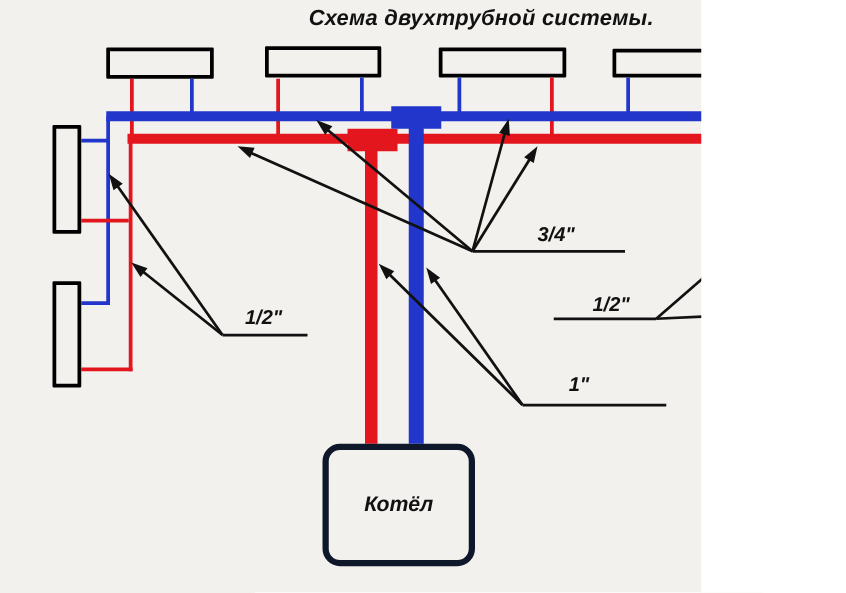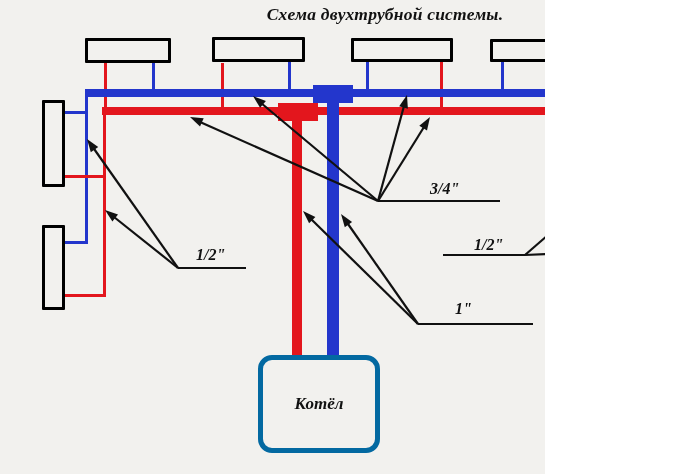--- a/index.html
+++ b/index.html
@@ -1,35 +1,36 @@
 <!DOCTYPE html>
 <html><head>
 <meta charset="utf-8">
 <style>
   html,body{margin:0;padding:0;background:#fff;}
   #diagram{
     position:relative;width:545px;height:474px;overflow:hidden;
     background:var(--bg,#f2f1ee);
-    font-family:Liberation Serif, serif;
+    font-family:Liberation Sans, sans-serif;
+    padding-left:16px;
   }
   .title{
     position:absolute;left:85px;top:4px;width:600px;text-align:center;
     font-size:17.5px;font-weight:bold;font-style:italic;color:#111;
     letter-spacing:.2px;
   }
   .rad{
     position:absolute;border:3px solid #000;background:var(--bg,#f2f1ee);
     box-sizing:border-box;border-radius:1px;
   }
   .p{position:absolute;}
   .p.red{background:var(--supply,#e3161d);}
   .p.blue{background:var(--return,#2336cc);}
   .boiler{
     position:absolute;left:258px;top:355px;width:122px;height:98px;
-    border:5px solid #0369a1;border-radius:14px;background:var(--bg,#f2f1ee);
+    border:5px solid #0f172a;border-radius:14px;background:var(--bg,#f2f1ee);
     box-sizing:border-box;display:flex;align-items:center;justify-content:center;
   }
   .boiler span{font-size:17px;font-weight:bold;font-style:italic;color:#111;}
   .plabel{
     position:absolute;font-size:16px;font-weight:bold;font-style:italic;color:#111;
     white-space:nowrap;
   }
   svg.ann{position:absolute;left:0;top:0;pointer-events:none;}
   svg.ann line{stroke:#111;stroke-width:2.2;}
   svg.ann polygon{fill:#111;stroke:none;}

